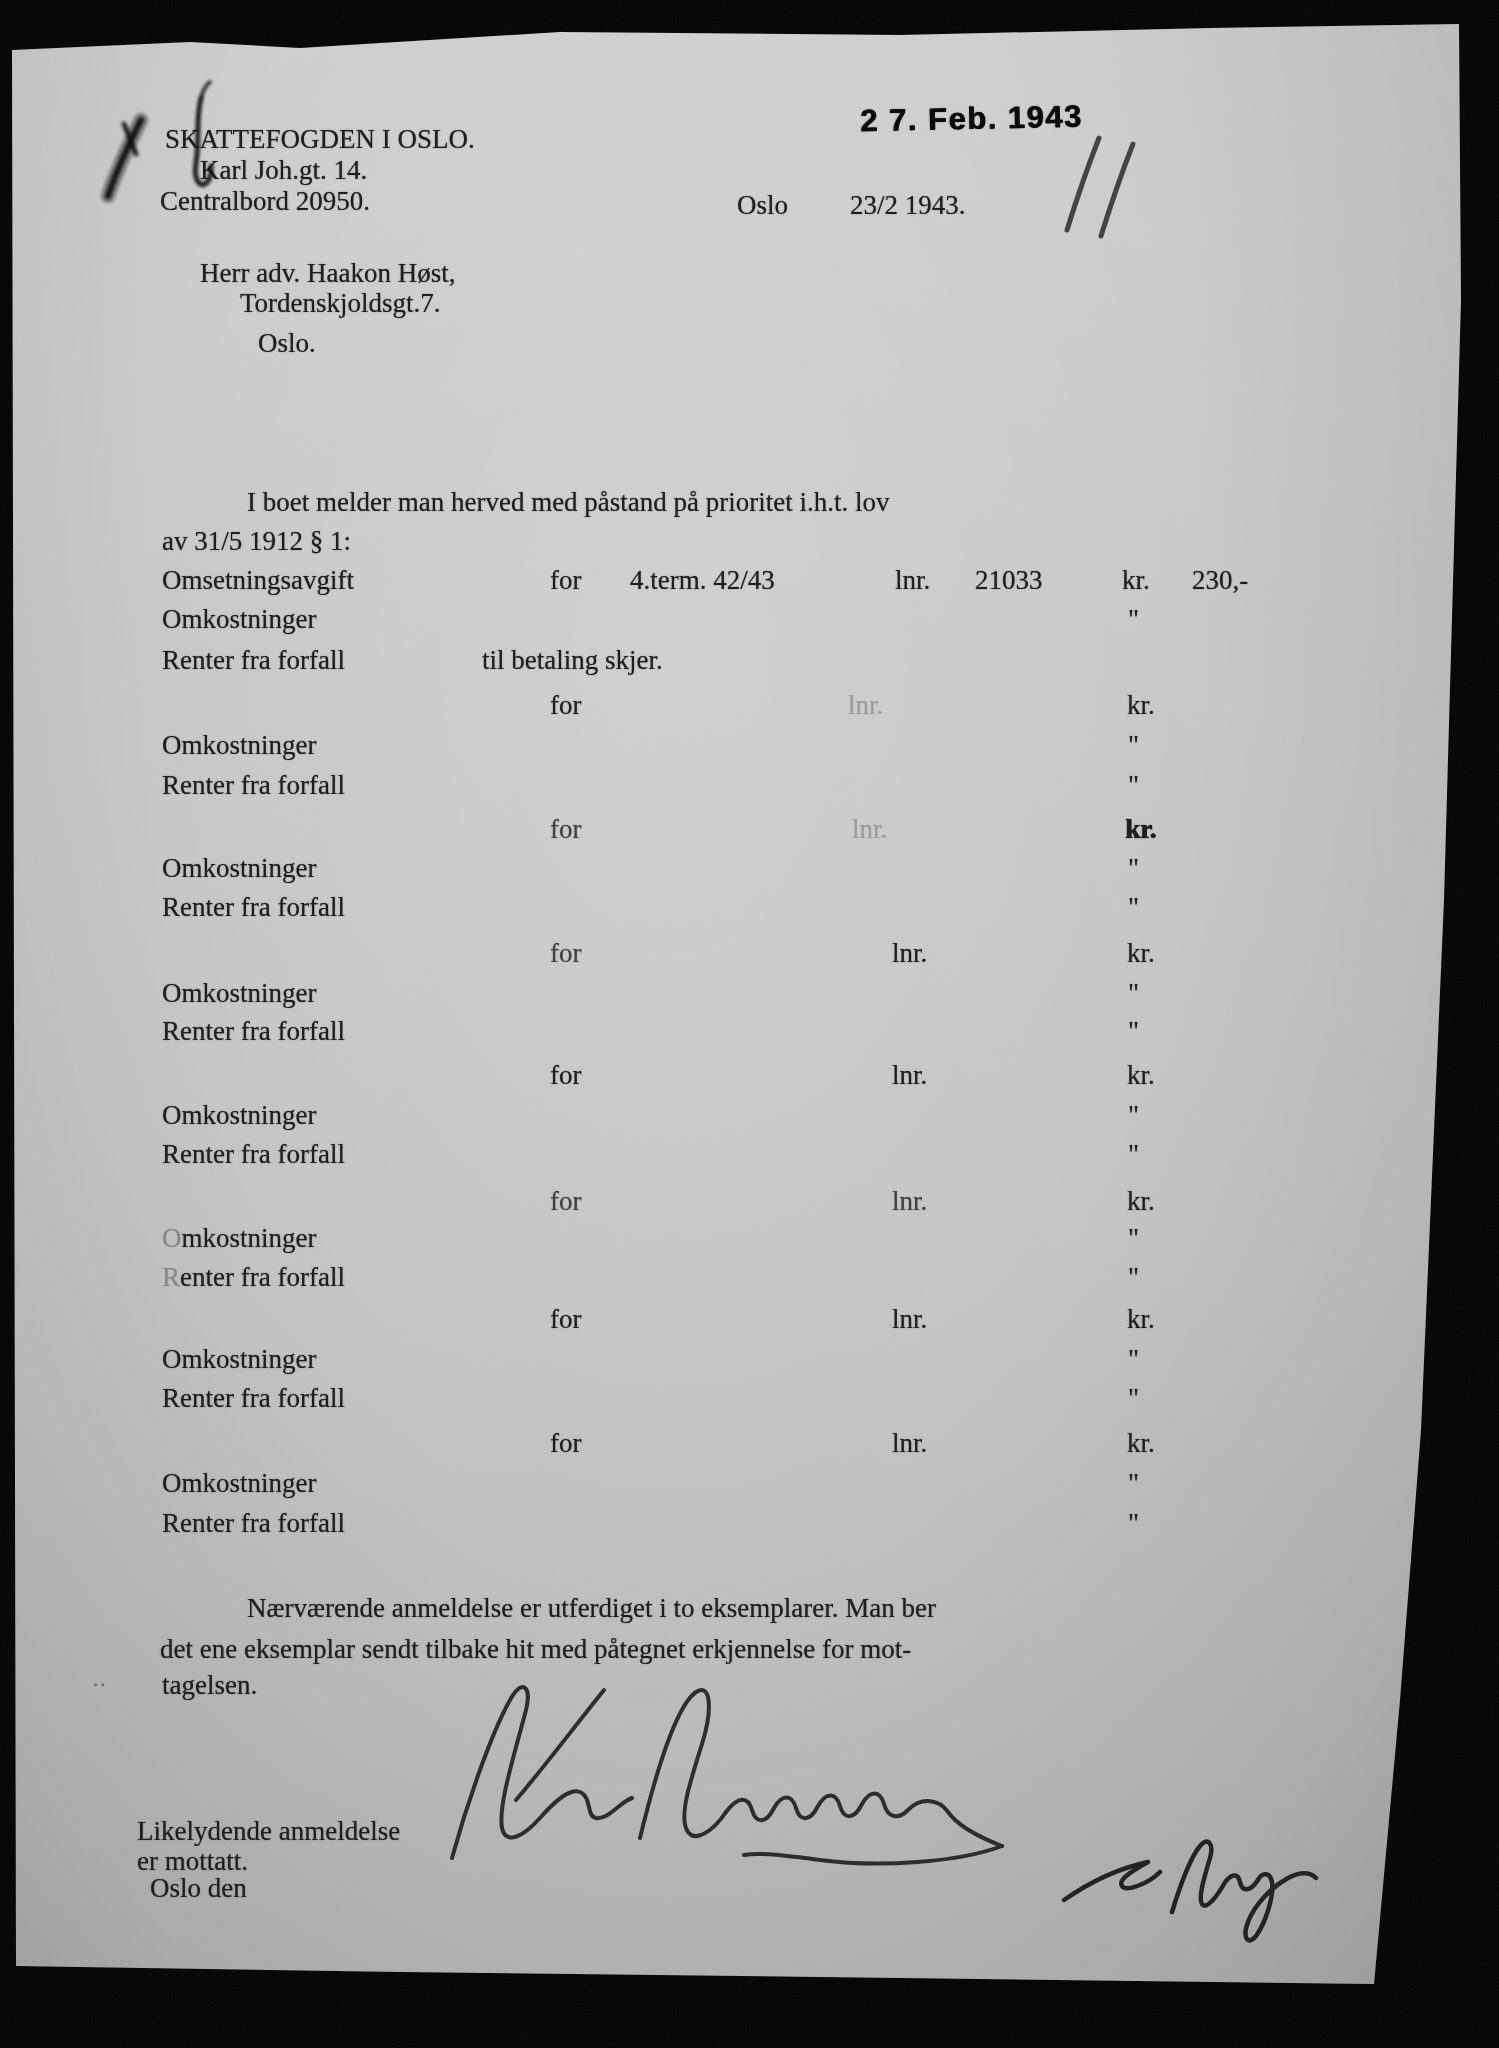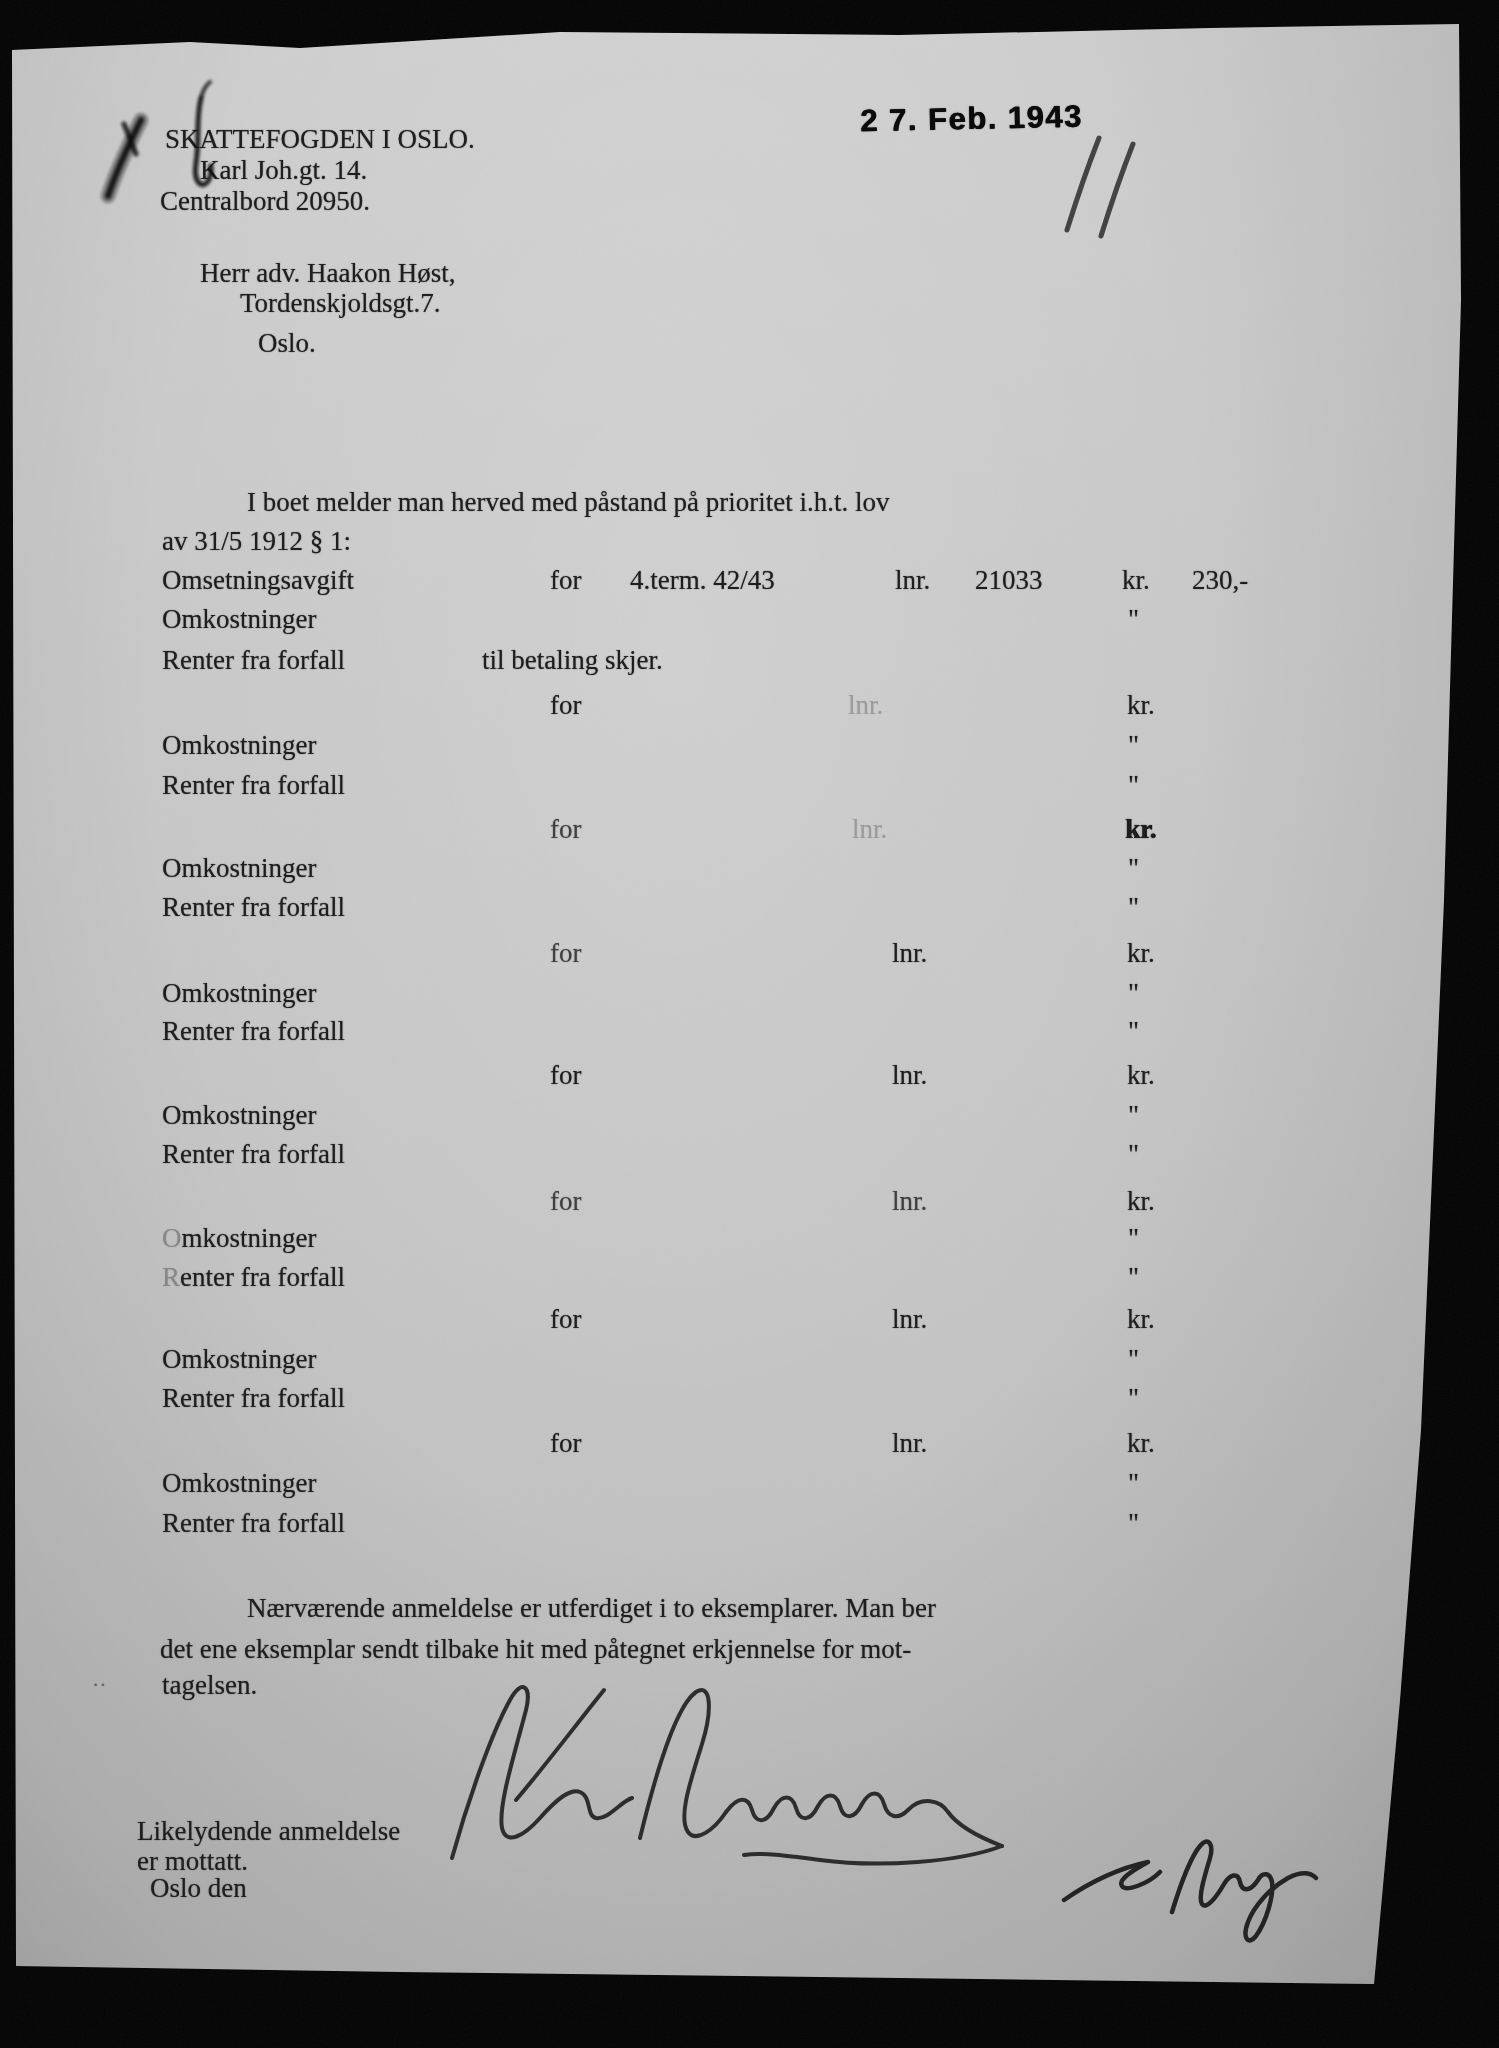--- a/index.html
+++ b/index.html
@@ -70,20 +70,24 @@
   </div>
   <div class="line" style="top:153px">
     <span class="pos" style="left:200px">Karl Joh.gt. 14.</span>
   </div>
   <div class="line" style="top:184px">
     <span class="pos" style="left:160px">Centralbord 20950.</span>
   </div>
 
   <div id="stamp">2 7. Feb. 1943</div>
 
+  <div class="line" style="top:188px">
+    <span class="pos" style="left:737px">Oslo</span>
+    <span class="pos" style="left:850px">23/2 1943.</span>
+  </div>
 
   <div class="line" style="top:256px">
     <span class="pos" style="left:200px">Herr adv. Haakon Høst,</span>
   </div>
   <div class="line" style="top:286px">
     <span class="pos" style="left:240px">Tordenskjoldsgt.7.</span>
   </div>
   <div class="line" style="top:326px">
     <span class="pos" style="left:258px">Oslo.</span>
   </div>

